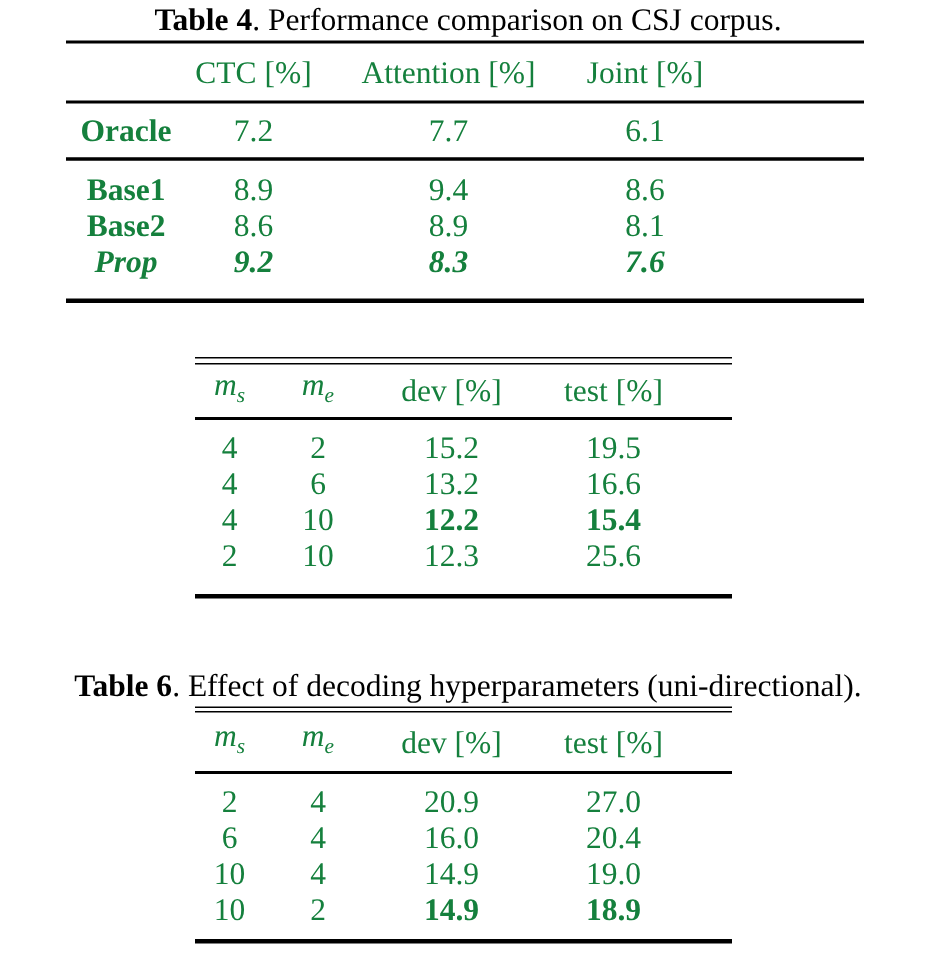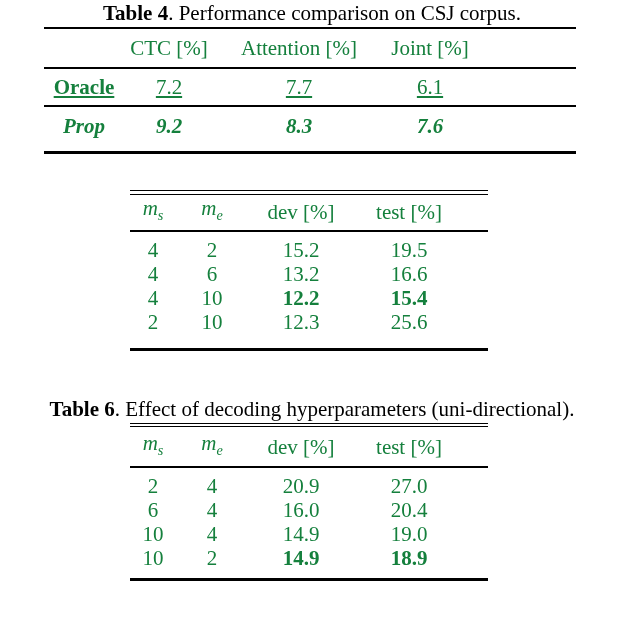--- a/index.html
+++ b/index.html
@@ -32,21 +32,21 @@
     text-align:center;
     padding:0;
     font-weight:normal;
     white-space:nowrap;
     line-height:24px;
   }
   .b{font-weight:bold;}
   
   .t4w table{border-top:2.5px solid #000;}
   .t4w thead tr{height:40px;border-bottom:2px solid #000;}
-  .t4w tbody.sec1 tr{height:38px;text-decoration:underline;}
+  .t4w tbody.sec1 tr{height:38px;}
   .t4w tbody.sec1{border-bottom:2px solid #000;}
   .t4w tbody.sec2 tr{height:23px;}
   .t4w tbody.sec2 tr:first-child td{padding-top:7px;}
   .t4w tbody.sec2 tr:last-child td{padding-bottom:13px;font-style:italic;}
   .hr-bottom{border-bottom:3px solid #000;height:0;}
   .hr-double{height:2.5px;border-top:1.7px solid #000;border-bottom:1.7px solid #000;}
   .t56w thead tr{height:36px;border-bottom:2px solid #000;}
   .t6x thead tr{height:40px;}
   .t56w tbody tr{height:24px;}
   .t56w tbody tr:first-child td{padding-top:6px;}
@@ -86,20 +86,34 @@
           <tr>
             <td class="b">Oracle</td>
             <td>7.2</td>
             <td>7.7</td>
             <td>6.1</td>
             <td></td>
           </tr>
         </tbody>
         <tbody class="sec2">
           <tr>
+            <td class="b">Base1</td>
+            <td>8.9</td>
+            <td>9.4</td>
+            <td>8.6</td>
+            <td></td>
+          </tr>
+          <tr>
+            <td class="b">Base2</td>
+            <td>8.6</td>
+            <td>8.9</td>
+            <td>8.1</td>
+            <td></td>
+          </tr>
+          <tr>
             <td class="b">Prop</td>
             <td class="b">9.2</td>
             <td class="b">8.3</td>
             <td class="b">7.6</td>
             <td></td>
           </tr>
         </tbody>
       </table>
       <div class="hr-bottom"></div>
     </div>

